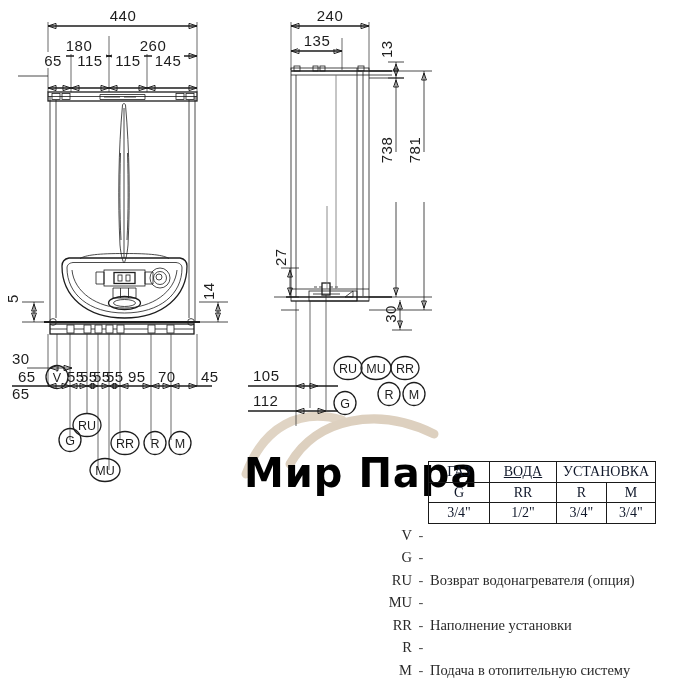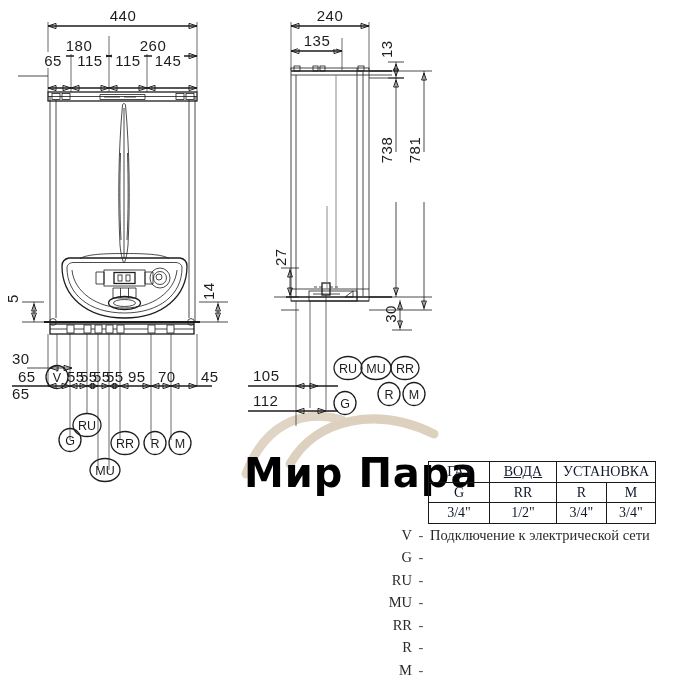--- a/index.html
+++ b/index.html
@@ -527,41 +527,43 @@
       <td>3/4"</td>
       <td>3/4"</td>
     </tr>
   </tbody>
     </table>
 
   <div id="legend">
     <div class="legend-row">
       <span class="legend-code">V</span>
       <span class="legend-dash">-</span>
-      <span class="legend-desc">Подключение к электрической сети</span>
     </div>
     <div class="legend-row">
       <span class="legend-code">G</span>
       <span class="legend-dash">-</span>
     </div>
     <div class="legend-row">
       <span class="legend-code">RU</span>
       <span class="legend-dash">-</span>
+      <span class="legend-desc">Возврат водонагревателя (опция)</span>
     </div>
     <div class="legend-row">
       <span class="legend-code">MU</span>
       <span class="legend-dash">-</span>
     </div>
     <div class="legend-row">
       <span class="legend-code">RR</span>
       <span class="legend-dash">-</span>
+      <span class="legend-desc">Наполнение установки</span>
     </div>
     <div class="legend-row">
       <span class="legend-code">R</span>
       <span class="legend-dash">-</span>
     </div>
     <div class="legend-row">
       <span class="legend-code">M</span>
       <span class="legend-dash">-</span>
+      <span class="legend-desc">Подача в отопительную систему</span>
     </div>
   </div>
 
 </div>
 
 </body></html>

